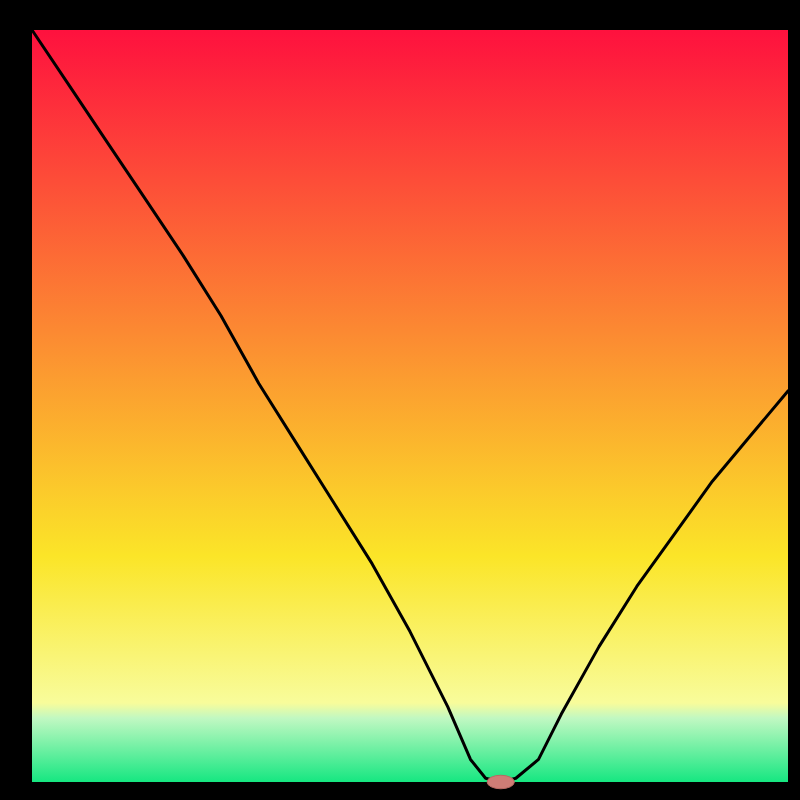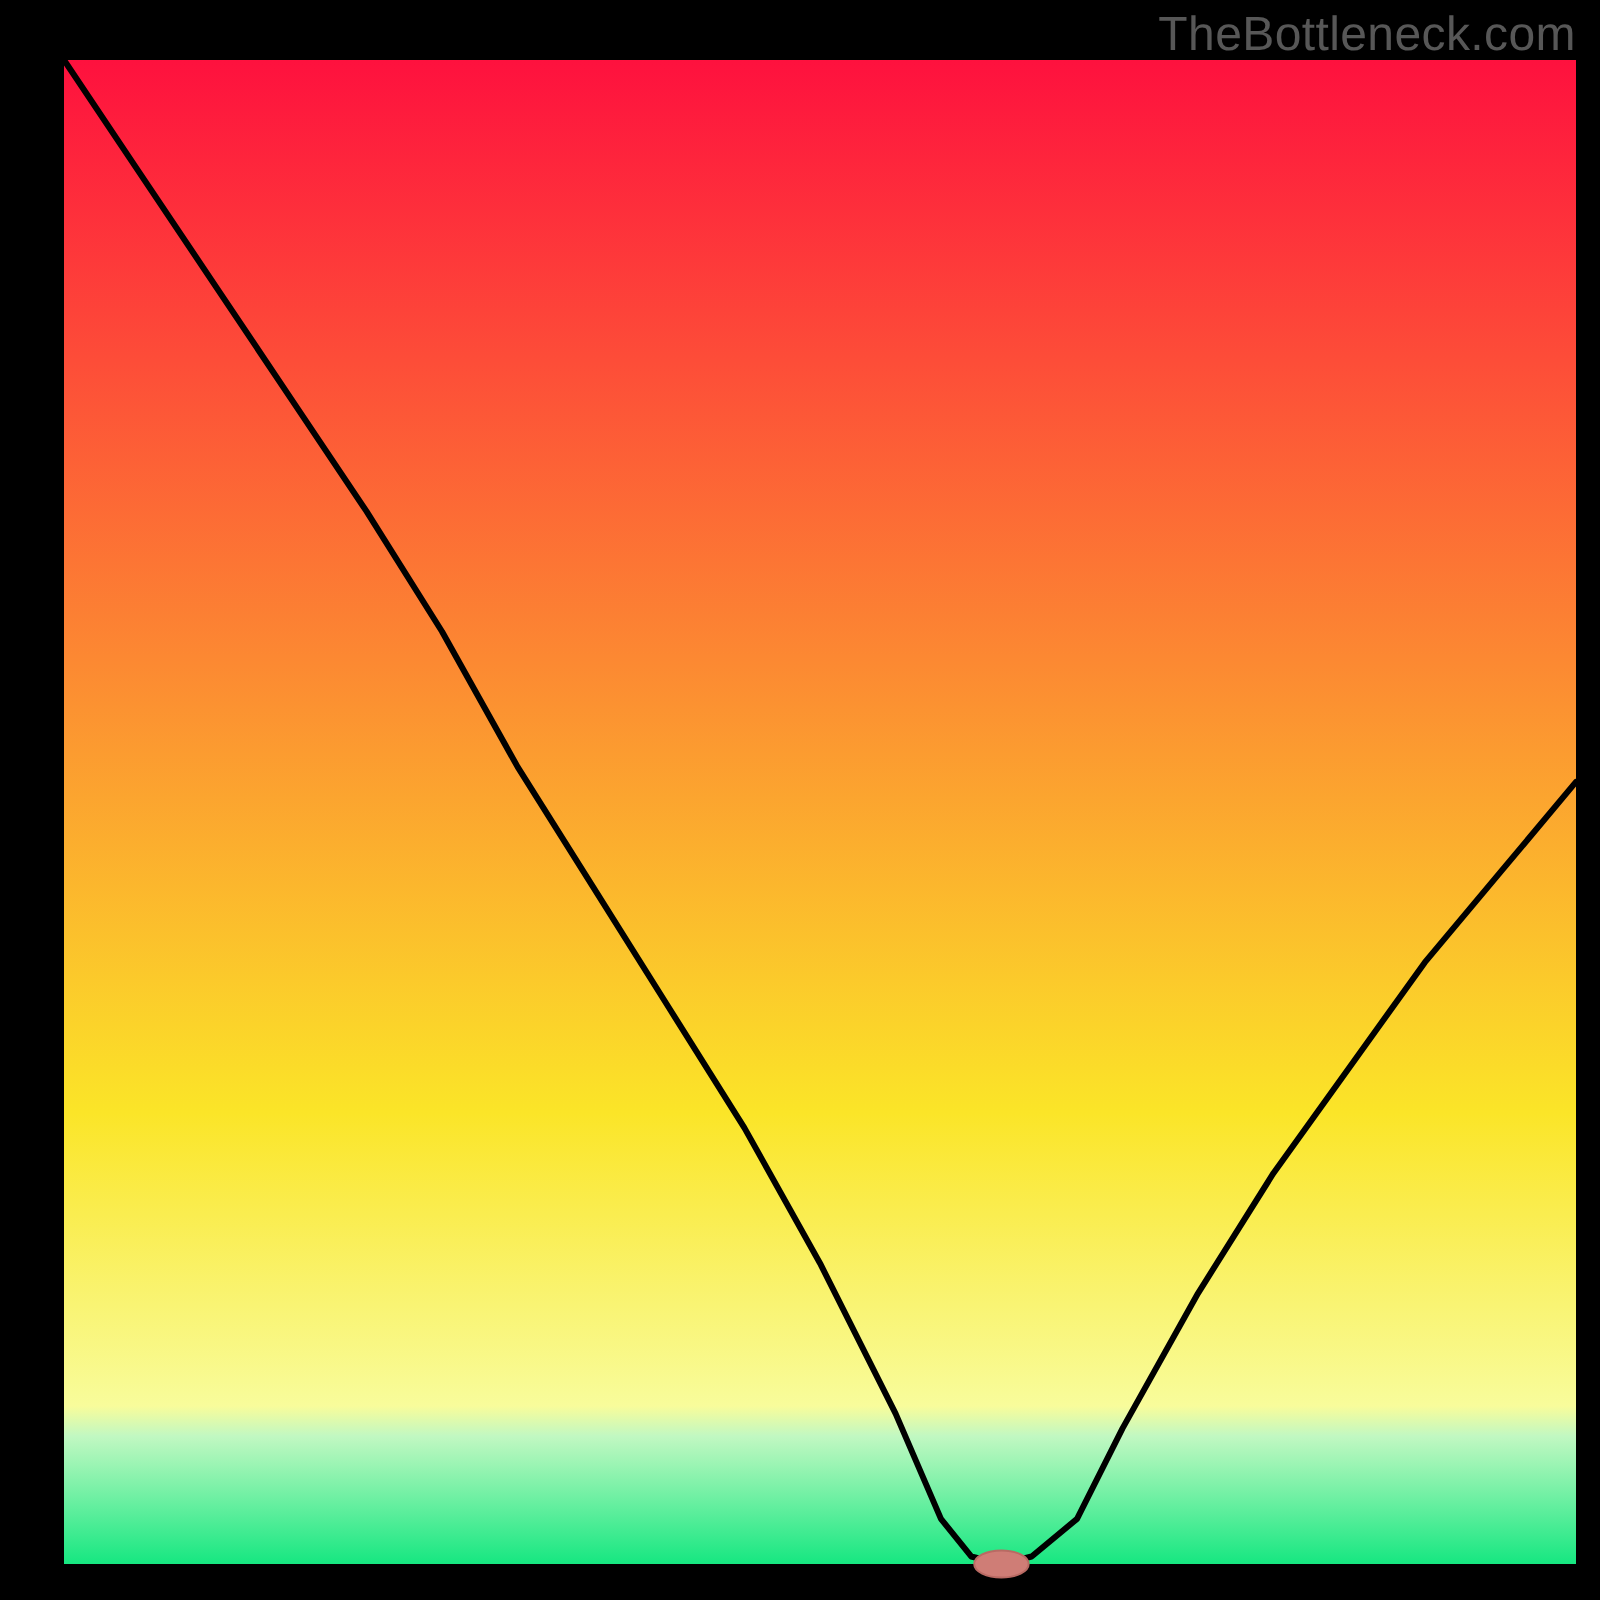--- a/index.html
+++ b/index.html
@@ -4,21 +4,20 @@
 <style>
   * { margin: 0; padding: 0; box-sizing: border-box; }
   html, body { width: 800px; height: 800px; background: #000; font-family: Arial, Helvetica, sans-serif; overflow: hidden; }
   .wrap { position: relative; width: 800px; height: 800px; }
   .watermark { position: absolute; top: 4px; right: 12px; color: #575757; font-size: 24px; font-weight: 500; letter-spacing: 0.2px; z-index: 10; }
   svg { display: block; }
 </style>
 </head>
 <body>
 <div class="wrap">
-  <div class="watermark">TheBottleneck.com</div>
   <svg id="chart" width="800" height="800">
       <rect x="0" y="0" width="800" height="800" fill="#000000"></rect>
       <defs>
         <linearGradient id="bg" x1="0" y1="0" x2="0" y2="1">
           <stop offset="0%" stop-color="#fe113e"></stop>
           <stop offset="40%" stop-color="#fc8932"></stop>
           <stop offset="70%" stop-color="#fbe528"></stop>
           <stop offset="89.5%" stop-color="#f8fc9b"></stop>
           <stop offset="91.5%" stop-color="#c1f8c2"></stop>
           <stop offset="100%" stop-color="#16e781"></stop>

